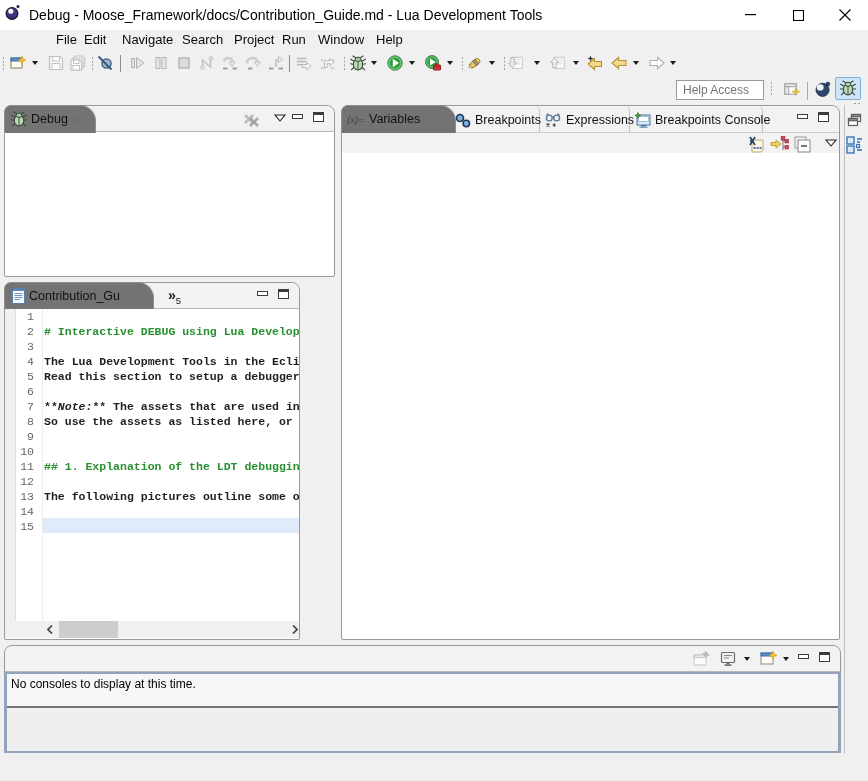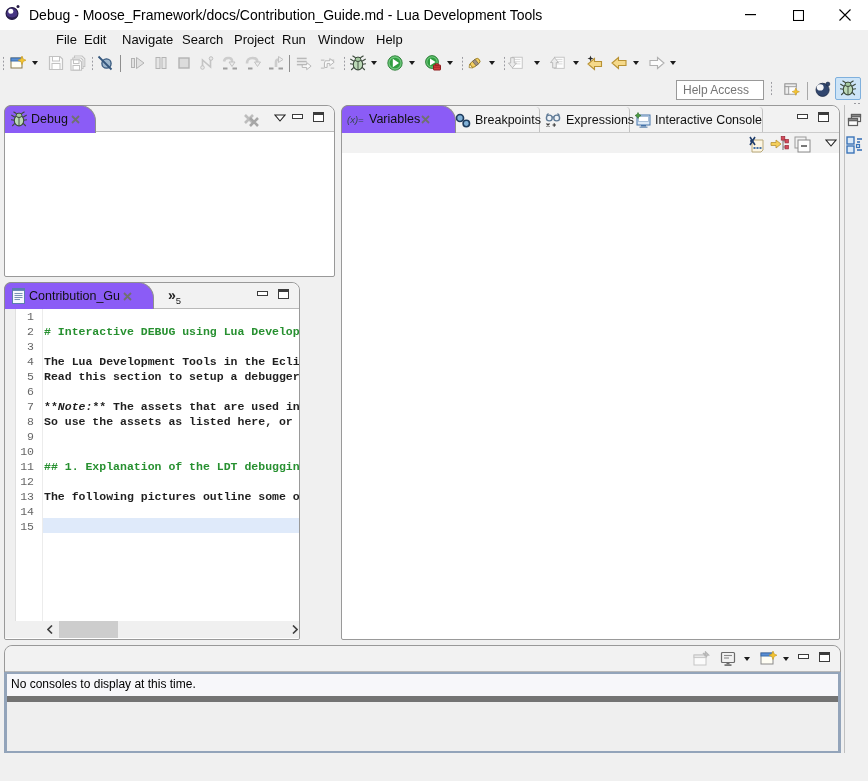--- a/index.html
+++ b/index.html
@@ -21,21 +21,21 @@
   .tbi { position:absolute; top:4px; width:16px; height:16px; }
   .darr { position:absolute; top:10px; width:0; height:0; border-left:3.5px solid transparent; border-right:3.5px solid transparent; border-top:4px solid #1c1c1c; }
   .handle { position:absolute; top:5px; width:3px; height:15px;
      background-image:radial-gradient(circle, #9a9aa0 0.8px, transparent 1px);
      background-size:3px 3.75px; }
   .vsep { position:absolute; top:4px; width:1px; height:17px; background:#8f8f8f; }
 
   
   .panel { position:absolute; background:#ffffff; border:1px solid #999999; border-radius:8px 8px 2px 2px; }
   .phead { position:absolute; left:0; top:0; right:0; height:26px; background:#f2f2f2; border-bottom:1px solid #b9b9b9; border-radius:8px 8px 0 0; }
-  .tab { position:absolute; top:-1px; height:28px; background:#8b5cf6; border:1px solid #8f8f8f; border-bottom:none; border-radius:7px 16px 0 0; }
+  .tab { position:absolute; top:-1px; height:28px; background:#737373; border:1px solid #8f8f8f; border-bottom:none; border-radius:7px 16px 0 0; }
   .tab-label { position:absolute; top:6px; font-size:12.5px; color:#111; white-space:nowrap; }
   .tabx-svg { position:absolute; top:8px; }
   .utab { position:absolute; top:1px; height:25px; border-right:1px solid #c2c2c2; border-top-right-radius:4px; }
   .minbtn { position:absolute; width:11px; height:5px; border:1.5px solid #3c3c3c; background:#fff; }
   .maxbtn { position:absolute; width:11px; height:10px; border:1.5px solid #3c3c3c; background:#fff; }
   .maxbtn::before { content:""; position:absolute; left:0; top:0; right:0; height:2px; background:#3c3c3c; }
 
   
   .eline { height:15px; white-space:pre; }
 
@@ -412,21 +412,21 @@
     <div class="tab-label" style="left:26px">Expressions</div>
   </div>
   <div class="utab" style="left:288px;width:133px">
     <svg class="abs" style="left:4px;top:5px" width="17" height="16" viewBox="0 0 17 16">
       <rect x="3" y="3" width="13" height="10" fill="#dce9f6" stroke="#4472a8"></rect>
       <rect x="4.5" y="4.5" width="10" height="5" fill="#ffffff" stroke="#9ab4d0" stroke-width="0.8"></rect>
       <rect x="7" y="13" width="5" height="1.6" fill="#4472a8"></rect>
       <rect x="5.5" y="14.5" width="8" height="1.4" fill="#7b98ba"></rect>
       <path d="M4 0.5 L5 2.5 L7 3.5 L5 4.5 L4 6.5 L3 4.5 L1 3.5 L3 2.5 Z" fill="#4f9e43" stroke="#2f6e28" stroke-width="0.6"></path>
     </svg>
-    <div class="tab-label" style="left:25px">Interactive Console</div>
+    <div class="tab-label" style="left:25px">Breakpoints Console</div>
   </div>
 
   <div class="tab" style="left:-1px;width:115px">
     <svg class="abs" style="left:5px;top:8px" width="22" height="11" viewBox="0 0 22 11">
       <text x="0" y="9" font-family="Liberation Sans" font-size="9.5" font-style="italic" fill="#37474f">(x)=</text>
     </svg>
     <div class="tab-label" style="left:27px">Variables</div>
     <svg class="tabx-svg" style="left:78px" width="11" height="11" viewBox="0 0 11 11">
         <path d="M2 2 L9 9 M9 2 L2 9" stroke="#707070" stroke-width="1.8"></path>
       </svg>
@@ -501,17 +501,17 @@
   <div class="darr" style="left:739px;top:11px"></div>
   <svg class="abs" style="left:755px;top:4px" width="18" height="18" viewBox="0 0 18 18">
     <rect x="1" y="3" width="12" height="11" fill="#fffef4" stroke="#8a8a8a"></rect>
     <rect x="1" y="3" width="12" height="3" fill="#5a8fd4" stroke="#3a6cab"></rect>
     <path d="M13 1 L14.2 4 L17 5.2 L14.2 6.4 L13 9.5 L11.8 6.4 L9 5.2 L11.8 4 Z" fill="#f4c430" stroke="#c89820" stroke-width="0.6"></path>
   </svg>
   <div class="darr" style="left:778px;top:11px"></div>
   <div class="minbtn" style="right:31px;top:8px"></div>
   <div class="maxbtn" style="right:10px;top:6px"></div>
   <div class="abs" style="left:-1px;top:26px;width:837px;height:82px;border:solid #93a4ba;border-width:2px 3px 3px 3px;background:#efefef">
-    <div class="abs" style="left:0;top:0;right:0;height:28px;background:#f7f7fa;border-bottom:6px solid #737373;font-size:12px;color:#000;line-height:20px;padding-left:4px">No consoles to display at this time.</div>
+    <div class="abs" style="left:0;top:0;right:0;height:34px;background:#f7f7fa;border-bottom:2px solid #737373;font-size:12px;color:#000;line-height:20px;padding-left:4px">No consoles to display at this time.</div>
   </div>
 </div>
 
 <div id="statusbar" class="abs" style="left:0;top:753px;width:868px;height:28px;background:#f0f0f0"></div>
 
 </body></html>

